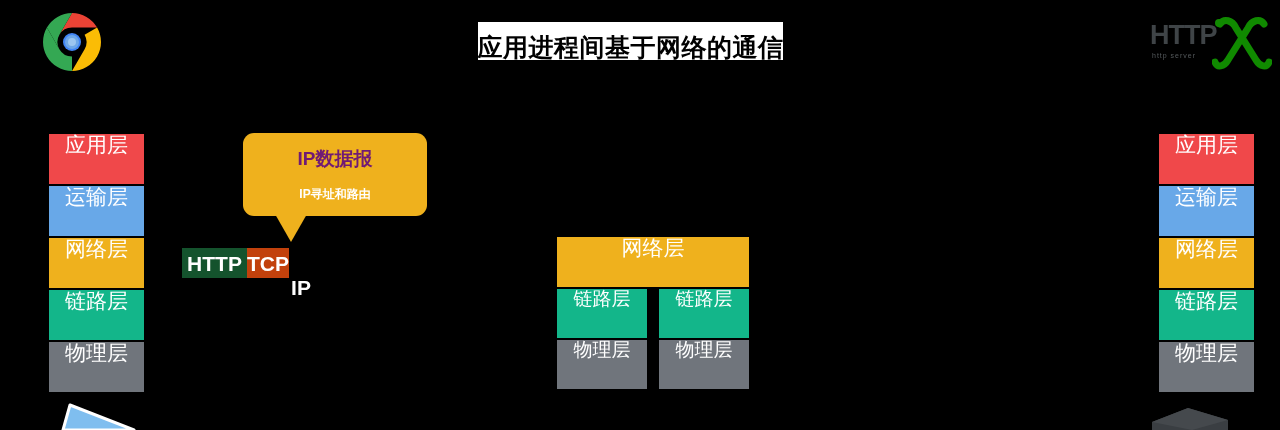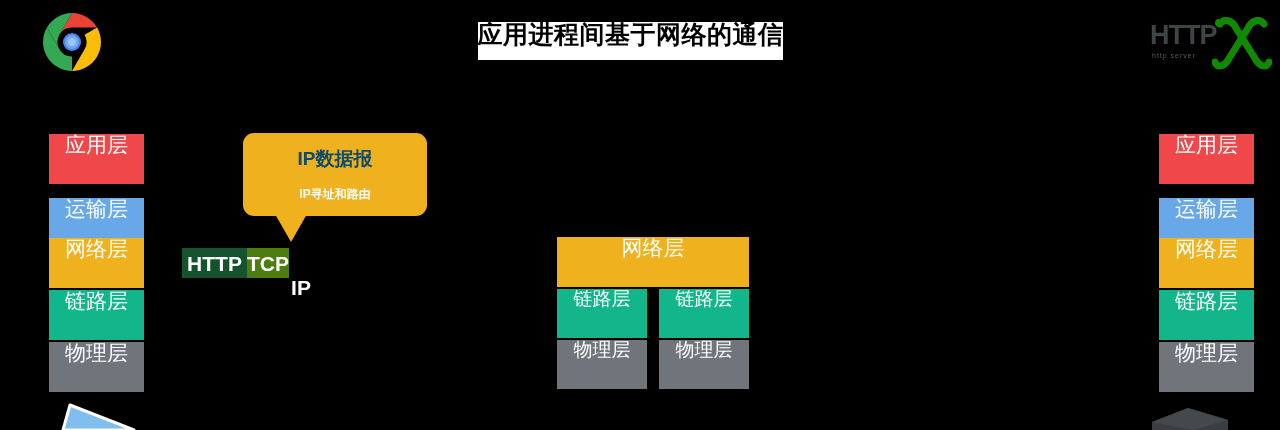--- a/index.html
+++ b/index.html
@@ -24,21 +24,21 @@
 
   
   .title-banner {
     position: absolute;
     left: 478px;
     top: 22px;
     width: 305px;
     height: 38px;
     background: #ffffff;
     display: flex;
-    align-items: flex-start;
+    align-items: flex-end;
     justify-content: center;
   }
   .title-banner .title-text {
     color: #000000;
     font-size: 25px;
     font-weight: bold;
     letter-spacing: 0.5px;
     line-height: 1;
     white-space: nowrap;
   }
@@ -109,21 +109,21 @@
     position: absolute;
     width: 95px;
     height: 260px;
   }
   .host-stack .layer-box {
     left: 0;
     width: 95px;
     height: 50px;
   }
   .host-stack .l0 { top: 0px; }
-  .host-stack .l1 { top: 64px; }
+  .host-stack .l1 { top: 52px; }
   .host-stack .l2 { top: 104px; }
   .host-stack .l3 { top: 156px; }
   .host-stack .l4 { top: 208px; }
 
   #stack-left  { left: 25px;   top: 134px; }
   #stack-right { left: 1135px; top: 134px; }
 
   
   .router-stack {
     position: absolute;
@@ -173,21 +173,21 @@
     top: 133px;
     width: 184px;
     height: 83px;
     border-radius: 11px;
     display: flex;
     flex-direction: column;
     align-items: center;
     justify-content: center;
   }
   .callout .line1 {
-    color: #0c4a6e;
+    color: #701a75;
     font-size: 19px;
     font-weight: bold;
     line-height: 1;
     margin-bottom: 20px;
     white-space: nowrap;
   }
   .callout .line2 {
     color: #ffffff;
     font-size: 12px;
     font-weight: bold;
@@ -277,21 +277,21 @@
   <div class="callout" style="background:#EFB11D">
     <span class="line1">IP数据报</span>
     <span class="line2">IP寻址和路由</span>
   </div>
   <div class="callout-tail"></div>
 
   <div class="packet">
     <div class="seg seg-http" style="background:#14532d">
       <span>HTTP</span>
     </div>
-    <div class="seg seg-tcp" style="background:#4d7c0f">
+    <div class="seg seg-tcp" style="background:#c2410c">
       <span>TCP</span>
     </div>
     <div class="seg seg-ip" style="background:#EFB11D">
       <span>IP</span>
     </div>
   </div>
 
   <div class="router-stack">
     <div class="layer-box net-layer" style="background:#EFB11D">
       <span>网络层</span>

